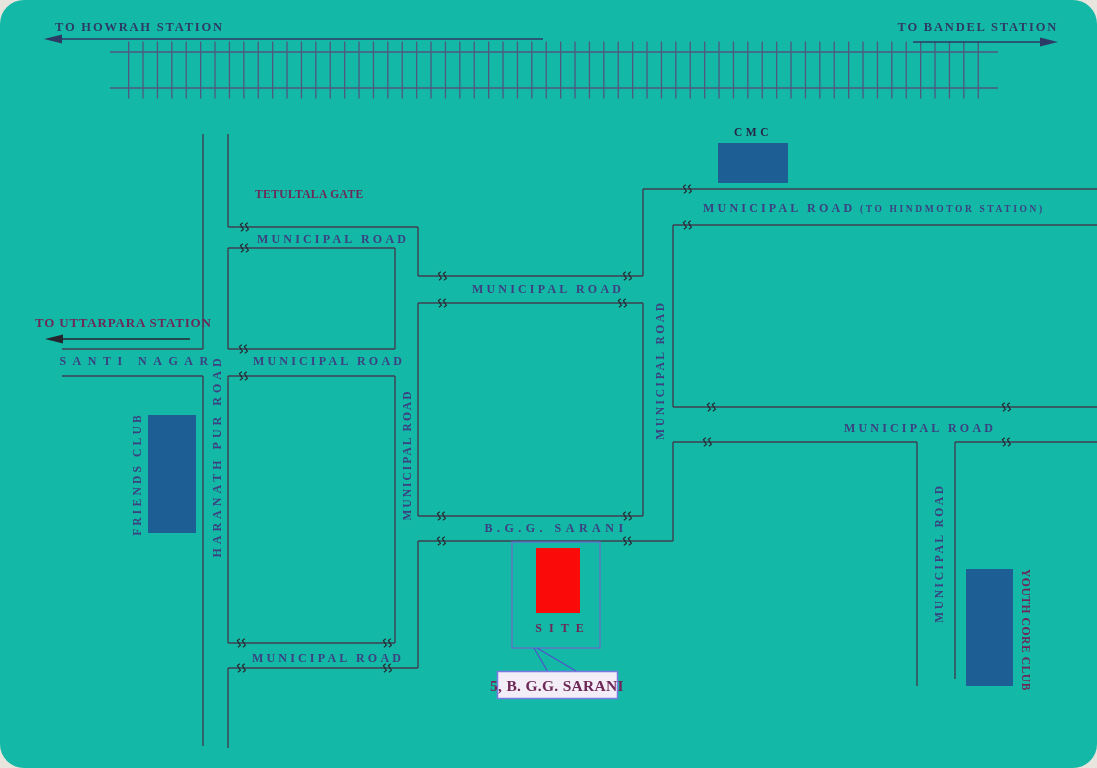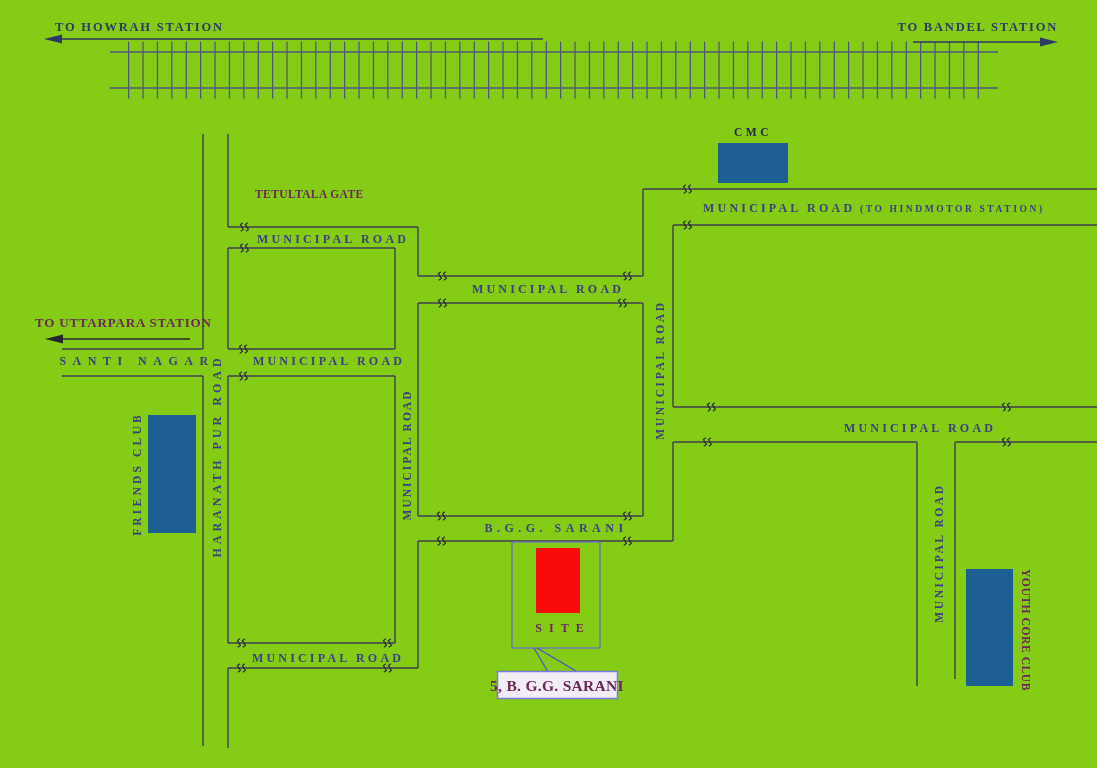--- a/index.html
+++ b/index.html
@@ -1,21 +1,22 @@
 <!DOCTYPE html>
 <html><head>
 <meta charset="utf-8">
 <style>
   html,body{margin:0;padding:0;background:#e8e4de;}
   .map-root{
     position:relative;
     width:1097px;height:768px;
-    background:#84cc16;
+    background:#14b8a6;
     overflow:hidden;
     font-family:"Liberation Serif","DejaVu Serif",serif;
+    border-radius:24px;
   }
   svg{display:block;}
   text{
     font-family:"Liberation Serif","DejaVu Serif",serif;
     font-weight:bold;
   }
   .road-label{fill:#3b4180;font-size:12px;letter-spacing:3.2px;}
   .road-label-sm{fill:#3b4180;font-size:9.5px;letter-spacing:2.6px;}
   .station-label{fill:#2e3a66;font-size:12.5px;letter-spacing:1.8px;}
   .purple-label{fill:#6d2857;}

